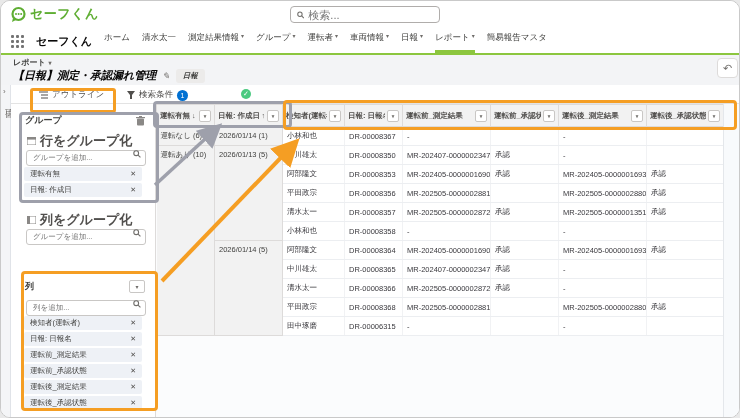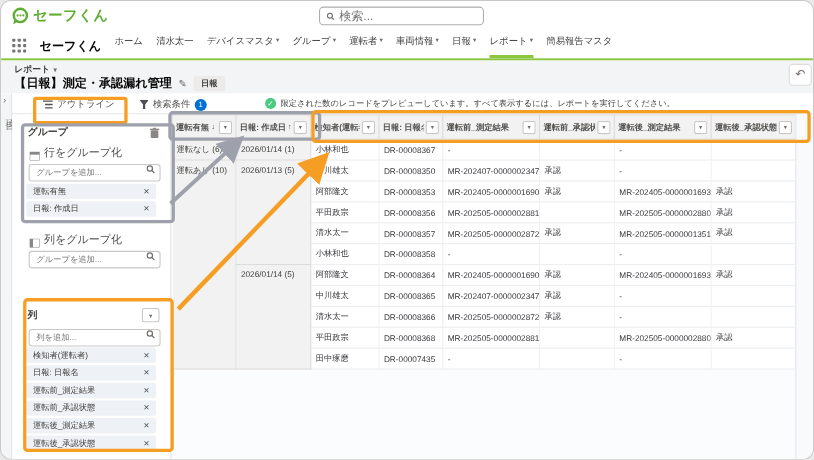--- a/index.html
+++ b/index.html
@@ -23,21 +23,21 @@
   .nav-items { display:flex; align-items:stretch; gap:12px; height:24px; overflow:hidden; }
   .nav-item { display:flex; gap:2px; font-size:8.5px; color:#3e3e3c; white-space:nowrap;
               border-bottom:3px solid transparent; padding-top:3px; cursor:pointer; }
   .nav-item.selected { border-bottom-color:#8cc63f; }
   .chev { font-size:6px; color:#706e6b; }
 
   
   .band-head { position:absolute; left:0; top:54px; width:740px; height:30px; background:#f3f4f6; }
   .breadcrumb { position:absolute; left:12px; top:2px; font-size:8px; font-weight:bold; color:#3e3e3c;
                 display:flex; align-items:center; gap:3px; }
-  .title-row { position:absolute; left:12px; top:13px; display:flex; align-items:center; gap:6px; }
+  .title-row { position:absolute; left:12px; top:13px; display:flex; align-items:center; gap:6px;font-style:italic; }
   .page-title { font-size:11px; font-weight:bold; color:#080707; }
   .edit-pencil { font-size:9px; color:#706e6b; cursor:pointer; }
   .obj-badge { background:#ecebea; border-radius:3px; padding:2px 7px; font-size:7.5px; font-weight:bold; color:#3e3e3c; }
 
   .band-toolbar { position:absolute; left:0; top:84px; width:740px; height:19px; background:#fff; border-bottom:1px solid #e3e3e3; }
   .tab { position:absolute; display:flex; align-items:center; gap:4px; font-size:8.5px; color:#514f4d; cursor:pointer; }
   .tab-outline { left:38px; top:4px; }
   .tab-filters { left:126px; top:4px;justify-content:flex-end; }
   .count-badge { width:11px; height:11px; border-radius:50%; background:#0070d2; color:#fff; font-size:7px;
                  display:flex; align-items:center; justify-content:center; }
@@ -50,21 +50,21 @@
 
   
   .rail { position:absolute; left:0; top:84px; width:10px; height:334px; background:#f4f5f7; border-right:1px solid #e0e3e8; }
   .rail-chev { position:absolute; left:2px; top:2px; font-size:8px; color:#706e6b; cursor:pointer; }
   .rail-label { position:absolute; left:1px; top:18px; writing-mode:vertical-rl; font-size:8px; color:#706e6b; letter-spacing:1px; }
 
   
   .sidebar { position:absolute; left:10px; top:103px; width:145px; height:315px; background:#fff; border-right:1px solid #dddbda; }
   .sec-title { position:absolute; left:14px; right:10px; display:flex; align-items:center; justify-content:space-between; }
   .sec-title .t { font-size:9px; font-weight:bold; color:#3e3e3c; }
-  .mini-label { position:absolute; left:16px; display:flex; align-items:flex-end; gap:4px; font-size:10px; color:#514f4d; }
+  .mini-label { position:absolute; left:16px; display:flex; align-items:center; gap:4px; font-size:13px; color:#514f4d;font-weight:bold; }
   .searchwrap { position:absolute; left:15px; width:120px; height:16px; }
   .searchwrap input { width:100%; height:100%; border:1px solid #c9c7c5; border-radius:3px; font-size:7.5px;
                       padding:0 16px 0 6px; color:#706e6b; outline:none; font-family:inherit; }
   .searchwrap svg { position:absolute; right:5px; top:4px; }
   .pill-list { position:absolute; left:13px; right:13px; display:flex; flex-direction:column; gap:2px; }
   .pill { height:14px; background:#eef1f6; border-radius:2px; display:flex; align-items:center;
           justify-content:space-between; padding:0 6px; cursor:pointer; }
   .pill span.lbl { font-size:7.5px; color:#3e3e3c; white-space:nowrap; overflow:hidden; }
   .pill .x { font-size:7px; color:#514f4d; cursor:pointer; }
   .dd-mini { width:16px; height:13px; border:1px solid #c9c7c5; border-radius:2px; background:#fff; color:#706e6b;
@@ -137,21 +137,21 @@
     </svg>
     <span class="appname">セーフくん</span>
     <div class="nav-items">
         <div class="nav-item">
           <span>ホーム</span>
         </div>
         <div class="nav-item">
           <span>清水太一</span>
         </div>
         <div class="nav-item">
-          <span>デバイスマスタ</span>
+          <span>測定結果情報</span>
           <span class="chev">▾</span>
         </div>
         <div class="nav-item">
           <span>グループ</span>
           <span class="chev">▾</span>
         </div>
         <div class="nav-item">
           <span>運転者</span>
           <span class="chev">▾</span>
         </div>
@@ -199,21 +199,20 @@
     </div>
     <div class="tab tab-filters">
       <svg width="8" height="8" viewBox="0 0 8 8">
         <path d="M0,0 L8,0 L5,4 L5,8 L3,8 L3,4 Z" fill="#514f4d"></path>
       </svg>
       <span>検索条件</span>
       <span class="count-badge">1</span>
     </div>
     <div class="msg">
       <span class="check-circle">✓</span>
-      <span class="msg-text">限定された数のレコードをプレビューしています。すべて表示するには、レポートを実行してください。</span>
     </div>
   </div>
 
   <div class="rail">
     <span class="rail-chev">›</span>
     <span class="rail-label">項目</span>
   </div>
 
   <aside class="sidebar">
     <div class="sec-title" style="top:10px">
@@ -454,21 +453,21 @@
           <tr>
             <td>平田政宗</td>
             <td>DR-00008368</td>
             <td>MR-202505-0000002881</td>
             <td></td>
             <td>MR-202505-0000002880</td>
             <td>承認</td>
           </tr>
           <tr>
             <td>田中琢磨</td>
-            <td>DR-00007435</td>
+            <td>DR-00006315</td>
             <td>-</td>
             <td></td>
             <td>-</td>
             <td></td>
           </tr>
         </tbody>
     </table>
     <div class="gutter"></div>
   </main>
 

